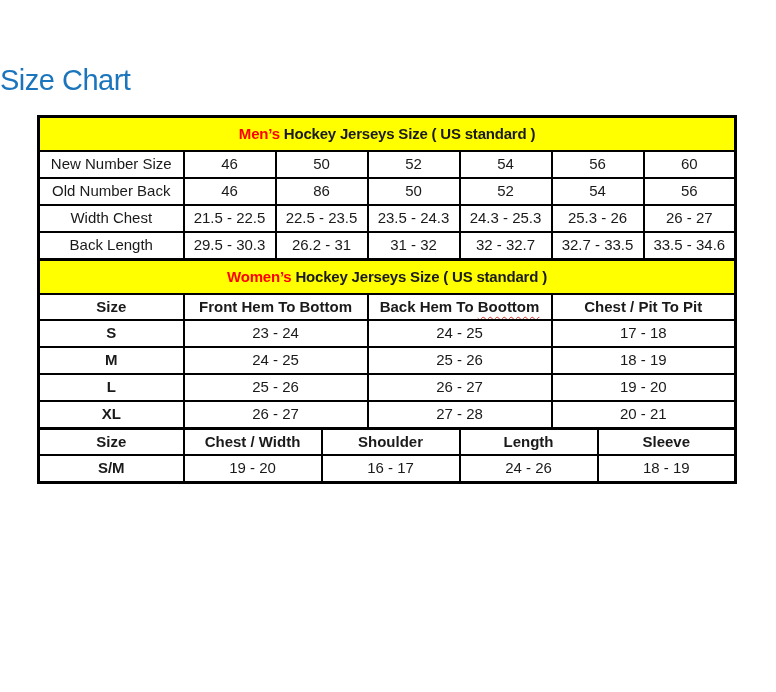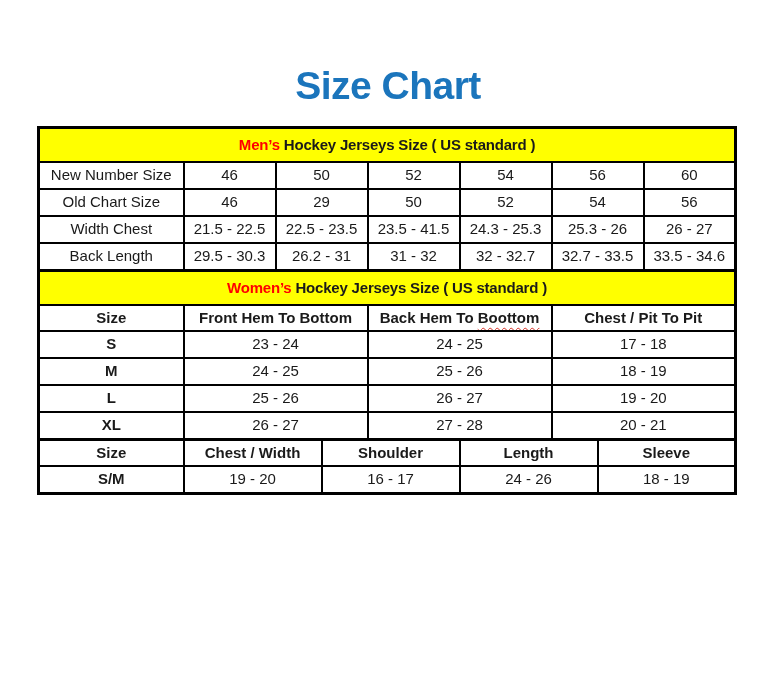--- a/index.html
+++ b/index.html
@@ -9,23 +9,22 @@
   }
   body {
     width: 776px;
     height: 692px;
     overflow: hidden;
     font-family: "Liberation Sans", sans-serif;
     color: #1a1a1a;
   }
   .page-title {
     margin-top: 64px;
-    text-align: center;
-    font-size: 39px;
-    font-weight: bold;
+    font-size: 29px;
+    font-weight: normal;
     letter-spacing: -0.5px;
     color: var(--title-color, #1B75BC);
   }
   .tables-wrap {
     margin-top: 18px;
     margin-left: 37px;
     width: 696px;
   }
   table.size-table {
     border-collapse: collapse;
@@ -96,33 +95,33 @@
         <tr>
           <td class="row-label">New Number Size</td>
           <td class="data-cell">46</td>
           <td class="data-cell">50</td>
           <td class="data-cell">52</td>
           <td class="data-cell">54</td>
           <td class="data-cell">56</td>
           <td class="data-cell">60</td>
         </tr>
         <tr>
-          <td class="row-label">Old Chart Size</td>
+          <td class="row-label">Old Number Back</td>
           <td class="data-cell">46</td>
-          <td class="data-cell">29</td>
+          <td class="data-cell">86</td>
           <td class="data-cell">50</td>
           <td class="data-cell">52</td>
           <td class="data-cell">54</td>
           <td class="data-cell">56</td>
         </tr>
         <tr>
           <td class="row-label">Width Chest</td>
           <td class="data-cell">21.5 - 22.5</td>
           <td class="data-cell">22.5 - 23.5</td>
-          <td class="data-cell">23.5 - 41.5</td>
+          <td class="data-cell">23.5 - 24.3</td>
           <td class="data-cell">24.3 - 25.3</td>
           <td class="data-cell">25.3 - 26</td>
           <td class="data-cell">26 - 27</td>
         </tr>
         <tr>
           <td class="row-label">Back Length</td>
           <td class="data-cell">29.5 - 30.3</td>
           <td class="data-cell">26.2 - 31</td>
           <td class="data-cell">31 - 32</td>
           <td class="data-cell">32 - 32.7</td>

